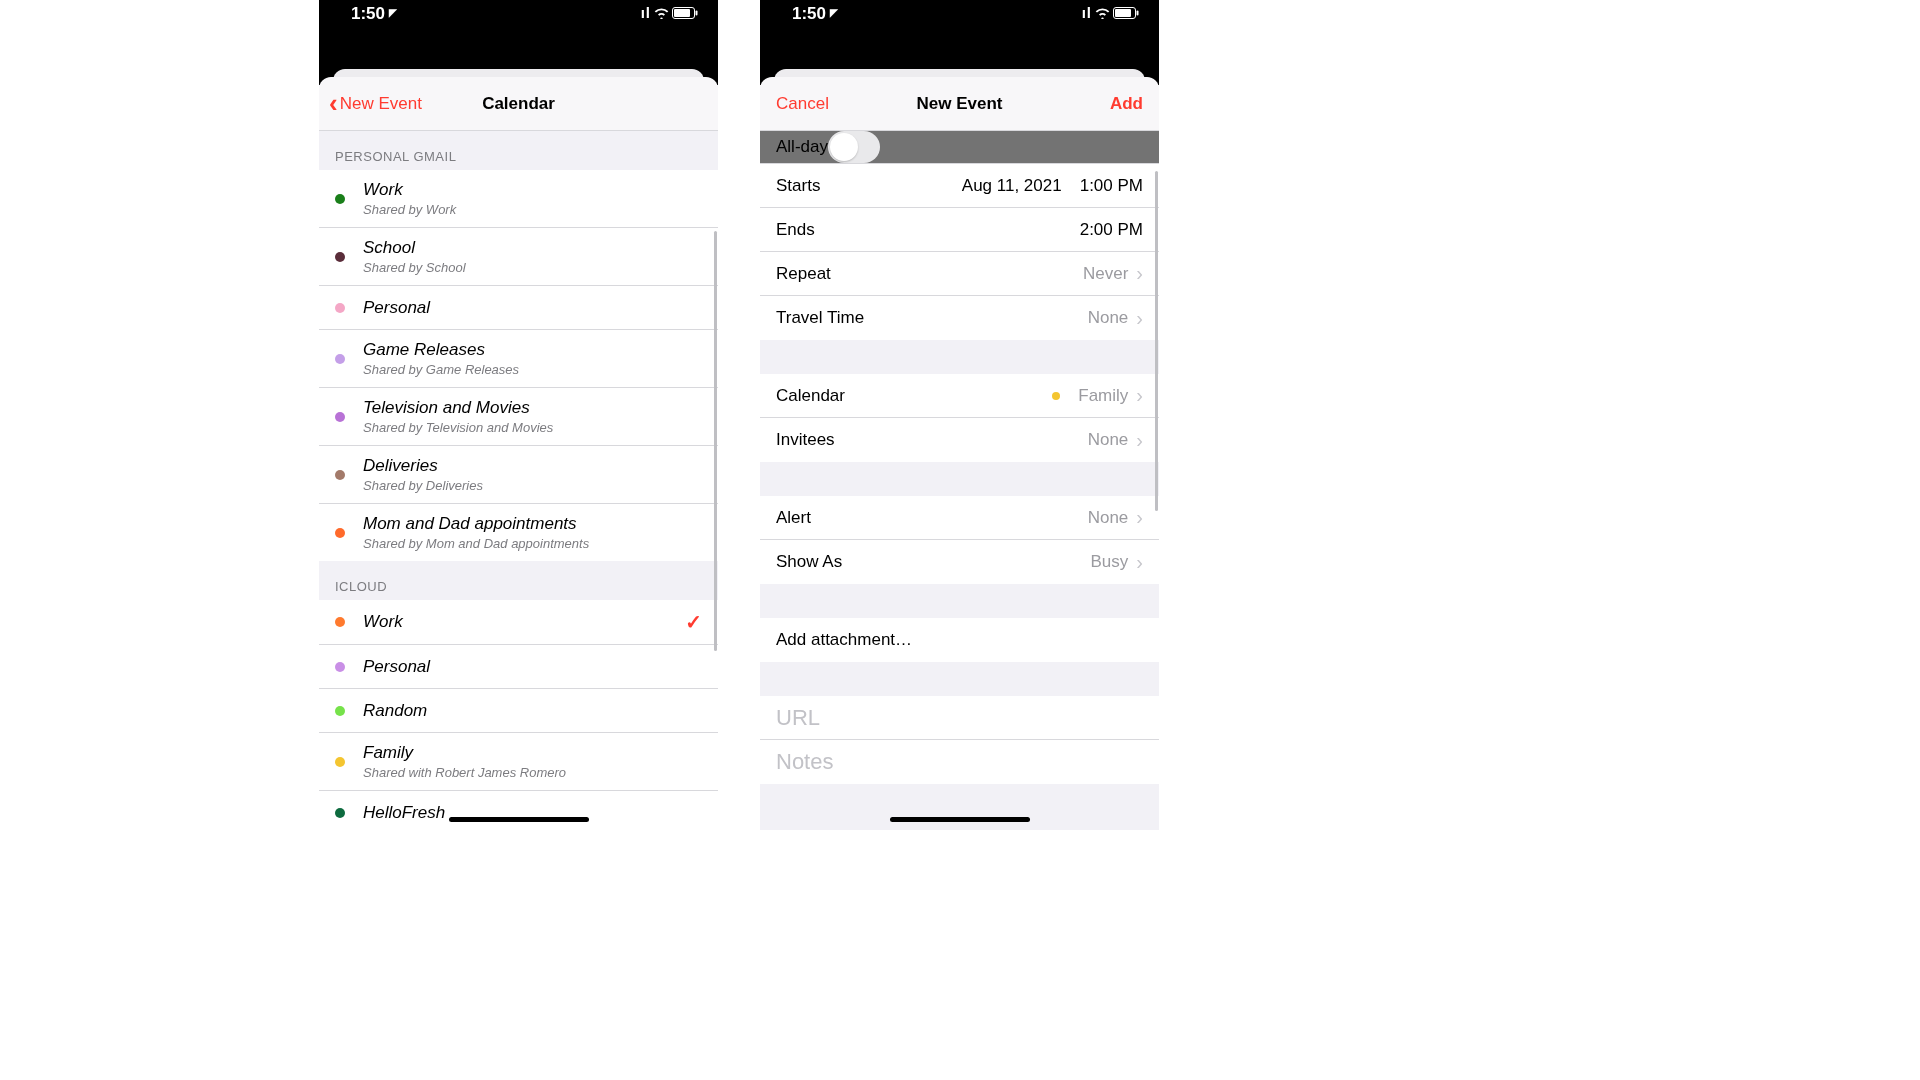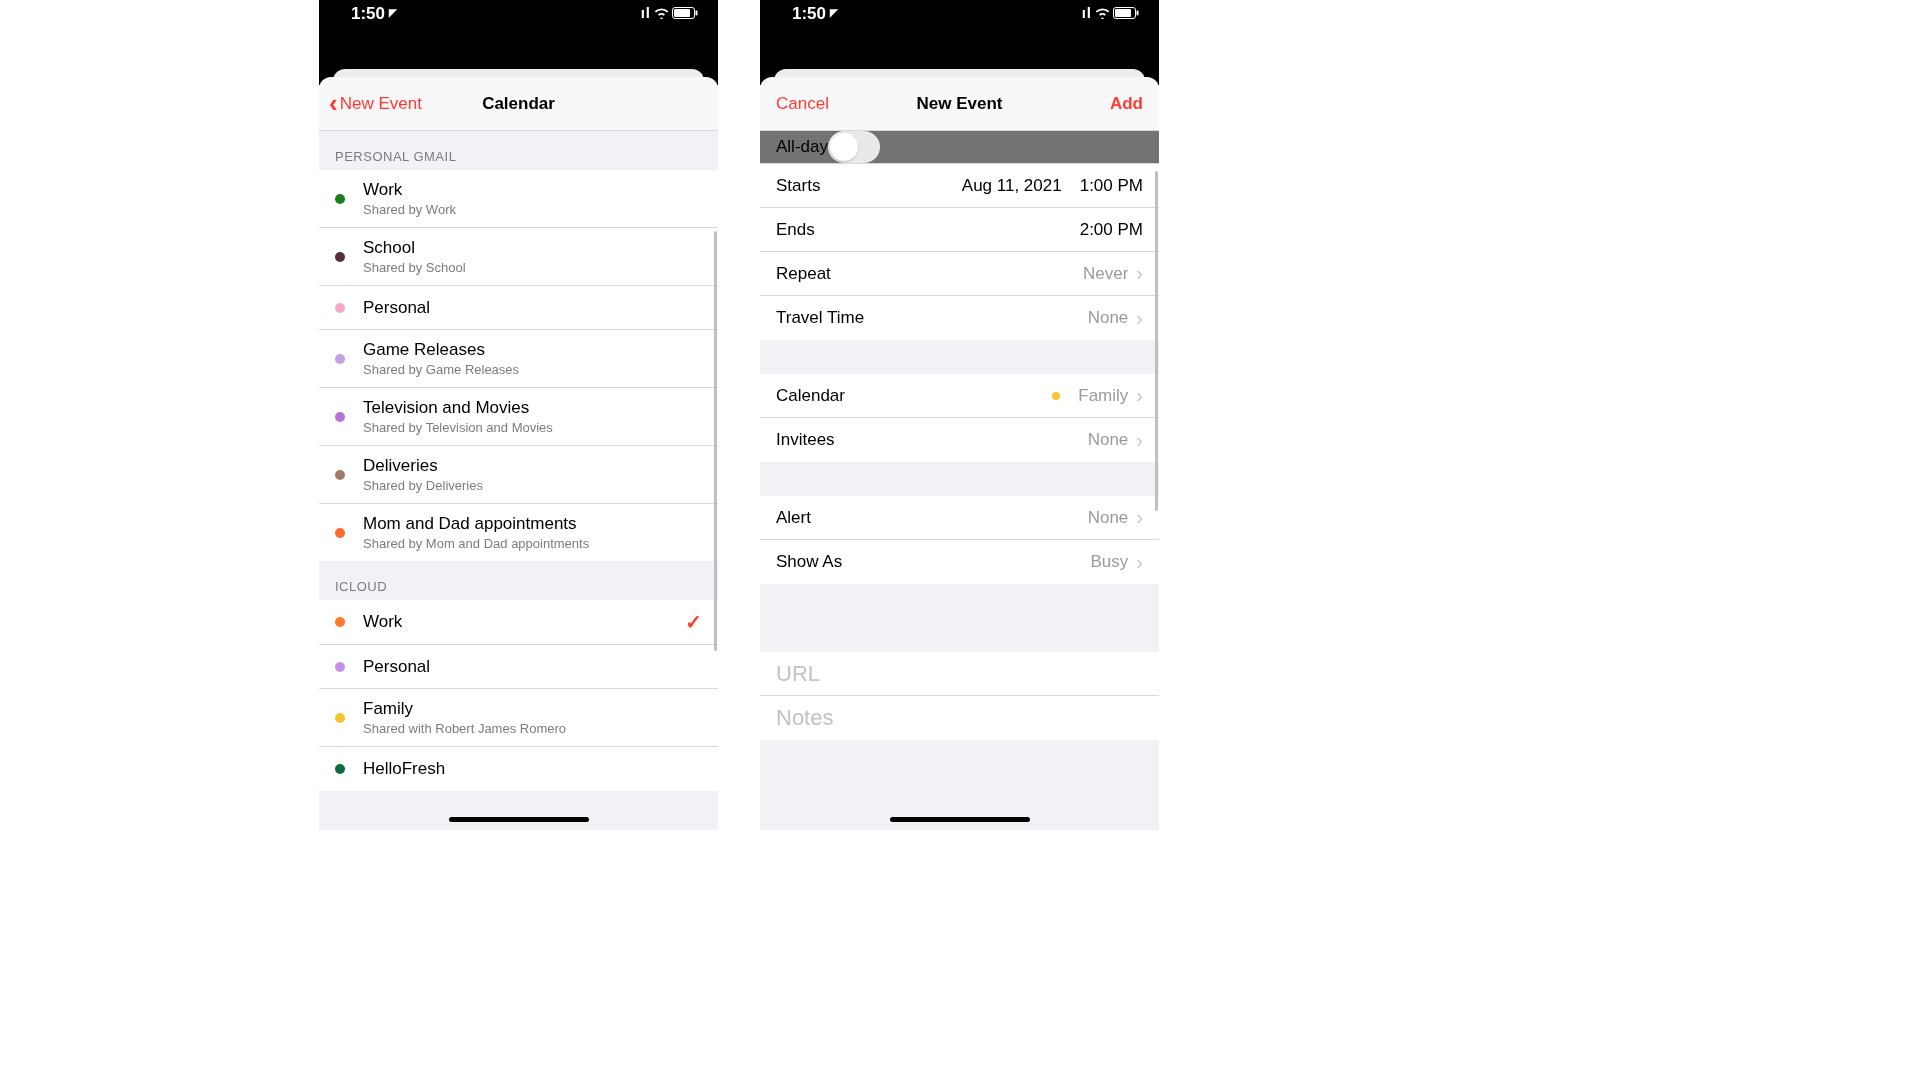--- a/index.html
+++ b/index.html
@@ -75,21 +75,21 @@
   .row{
     background:var(--row);
     min-height:44px;
     padding:10px 16px 10px 16px;
     border-bottom:0.5px solid var(--sep);
     display:flex;align-items:center;
   }
   .row:last-child{border-bottom:none;}
   .cal-row{padding-left:16px;}
   .dot{width:10px;height:10px;border-radius:50%;margin-right:18px;margin-top:0;}
-  .row .body{flex:1;display:flex;flex-direction:column;}
+  .row .body{flex:1;display:flex;flex-direction:column;font-style:italic;}
   .row .name{font-size:17px;color:#000;}
   .row .sub{font-size:13px;color:var(--label);margin-top:2px;}
   .row .check{color:var(--accent);font-size:20px;font-weight:700;}
   .homebar{
     position:absolute;bottom:8px;left:50%;transform:translateX(-50%);
     width:140px;height:5px;background:#000;border-radius:3px;
   }
   .scrollbar{
     position:absolute;right:1px;width:3px;background:#bfbfc3;border-radius:2px;
   }
@@ -218,20 +218,26 @@
             </span>
             <span class="check">✓</span>
           </div>
           <div class="row cal-row">
             <span class="dot" style="background: rgb(201, 143, 230);"></span>
             <span class="body">
               <span class="name">Personal</span>
             </span>
           </div>
           <div class="row cal-row">
+            <span class="dot" style="background: rgb(118, 226, 74);"></span>
+            <span class="body">
+              <span class="name">Random</span>
+            </span>
+          </div>
+          <div class="row cal-row">
             <span class="dot" style="background: rgb(244, 197, 48);"></span>
             <span class="body">
               <span class="name">Family</span>
               <span class="sub">Shared with Robert James Romero</span>
             </span>
           </div>
           <div class="row cal-row">
             <span class="dot" style="background: rgb(13, 107, 63);"></span>
             <span class="body">
               <span class="name">HelloFresh</span>
@@ -316,20 +322,23 @@
         <span class="val-gray">None</span>
         <span class="chev2">›</span>
       </div>
       <div class="form-row" style="border-bottom:none;">
         <span class="label">Show As</span>
         <span class="spacer"></span>
         <span class="val-gray">Busy</span>
         <span class="chev2">›</span>
       </div>
       <div class="gap"></div>
+      <div class="form-row" style="border-bottom:none;">
+        <span class="label">Add attachment…</span>
+      </div>
       <div class="gap"></div>
       <div class="placeholder-row">
         <span>URL</span>
       </div>
       <div class="placeholder-row" style="border-bottom:none;">
         <span>Notes</span>
       </div>
       <div class="scrollbar" style="top:40px;height:340px;"></div>
     </div>
     <div class="homebar"></div>

